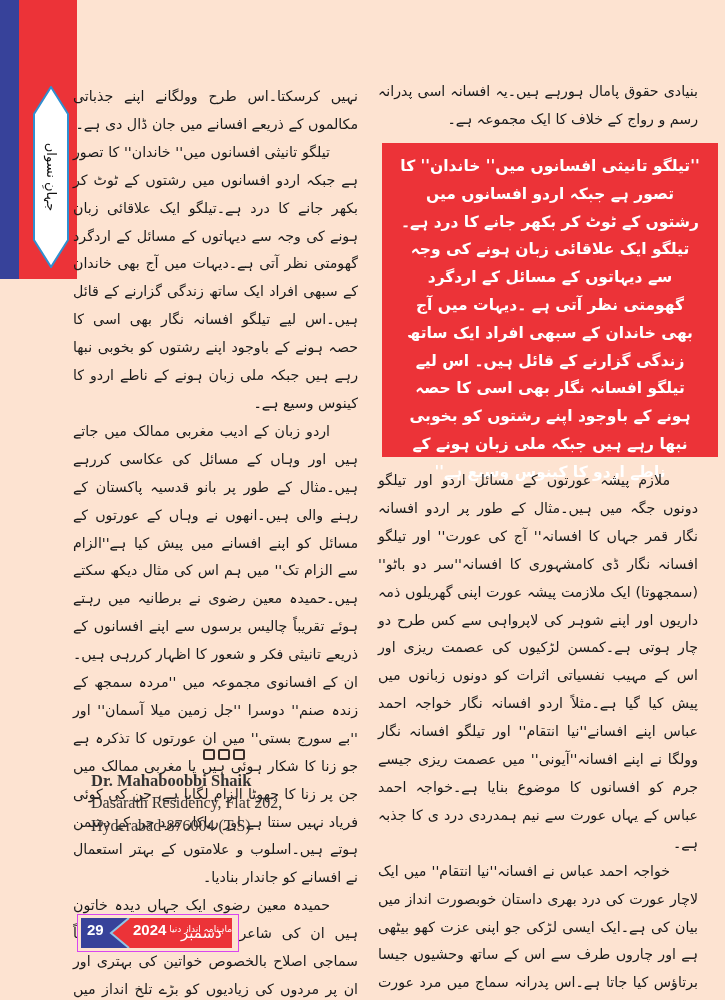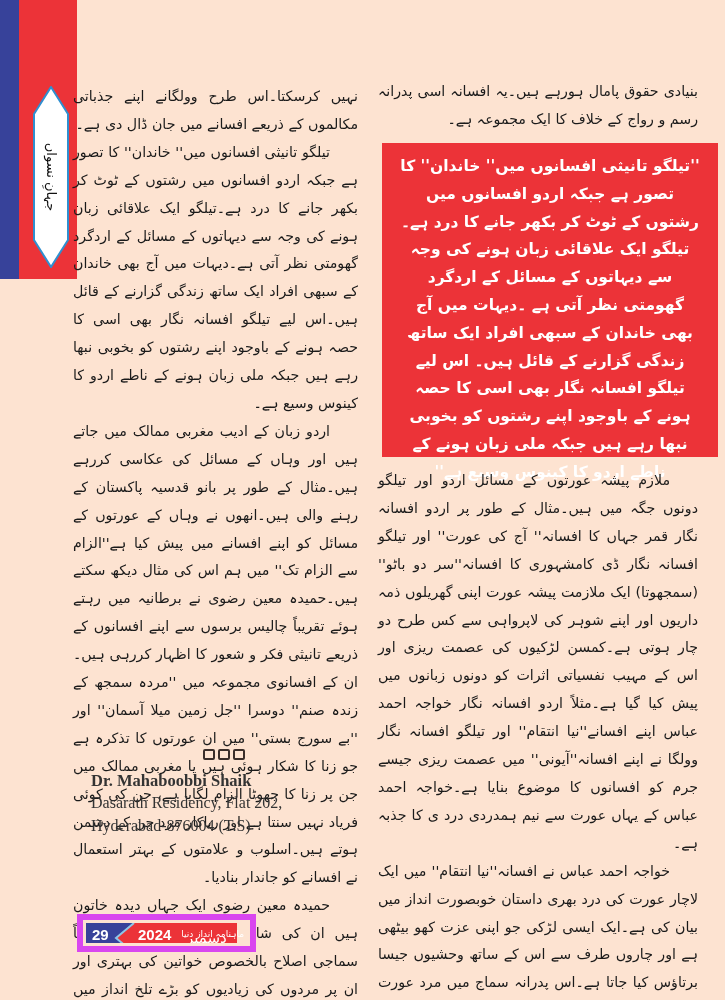--- a/index.html
+++ b/index.html
@@ -73,22 +73,22 @@
     font-family: "Liberation Serif", serif;
     font-size: 16px;
     line-height: 22.4px;
     color: #333;
     direction: ltr;
     margin-left: 8px;
   }
   .author-block .name { font-weight: bold; font-size: 16.5px; }
 
   .footer-badge {
-    position: absolute; left: 77px; top: 914px; width: 179px; height: 38px;
-    border: 6px solid #d946ef;
+    position: absolute; left: 77px; top: 914px; width: 162px; height: 38px;
+    border: 1px solid #d946ef;
     background: #fde3d1;
     padding: 3px;
   }
   .footer-inner { position: relative; width: 100%; height: 100%; overflow: hidden; }
   .footer-inner svg { position: absolute; left: 0; top: 0; }
   .page-num {
     position: absolute; left: 6px; top: 3px;
     font-family: "Liberation Sans", sans-serif; font-weight: bold;
     color: #fff; font-size: 15px;
   }

